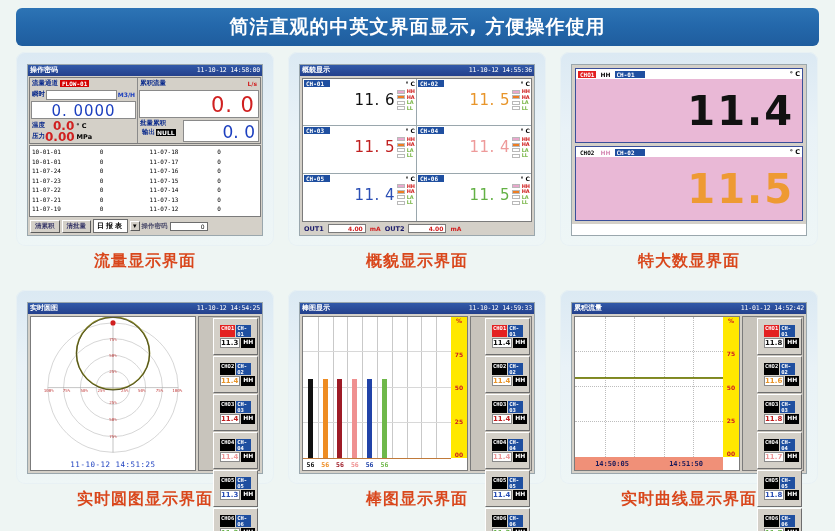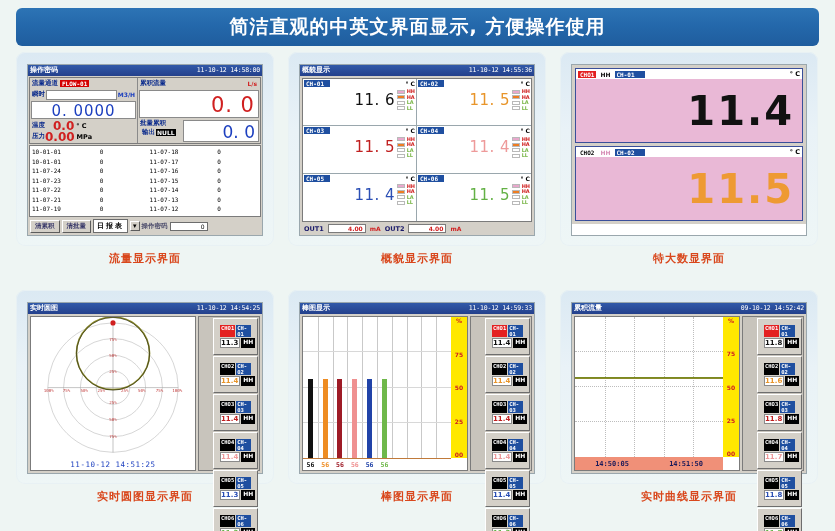--- a/index.html
+++ b/index.html
@@ -25,21 +25,21 @@
   .card {
     position:absolute;
     background:linear-gradient(to bottom,#dbe9f3 0%,#e9f2f7 40%,#eef6f6 100%);
     border-radius:9px;
     box-shadow:inset 0 0 0 1px #e8f1f4;
   }
   .caption {
     position:absolute;
     text-align:center;
     color:#d9471c;
-    font-size:11px;
+    font-size:16px;
     font-weight:bold;
     letter-spacing:1px;
   }
 
   
   .screen {
     position:absolute;
     background:#ffffff;
     border:1px solid #9aa7ad;
   }
@@ -789,21 +789,21 @@
         </div>
       </div>
   </div>
 </div>
 <div class="caption" style="left:288px; top:489px; width:258px;">棒图显示界面</div>
 
 <div class="card" style="left:560px; top:290px; width:258px; height:194px;"></div>
 <div class="screen" style="left:571px; top:302px; width:236px; height:172px;">
   <div class="titlebar">
     <span class="tb-name">累积流量</span>
-    <span class="tb-time">09-10-12 14:52:42</span>
+    <span class="tb-time">11-01-12 14:52:42</span>
   </div>
   <div class="ch-body">
     <div class="ch-plot">
       <div class="tr-area">
         <div class="tr-grid" id="tr-grid">
             <div class="vl" style="left: 20%;"></div>
             <div class="vl" style="left: 40%;"></div>
             <div class="vl" style="left: 60%;"></div>
             <div class="vl" style="left: 80%;"></div>
             <div class="hl" style="bottom: 25%;"></div>

